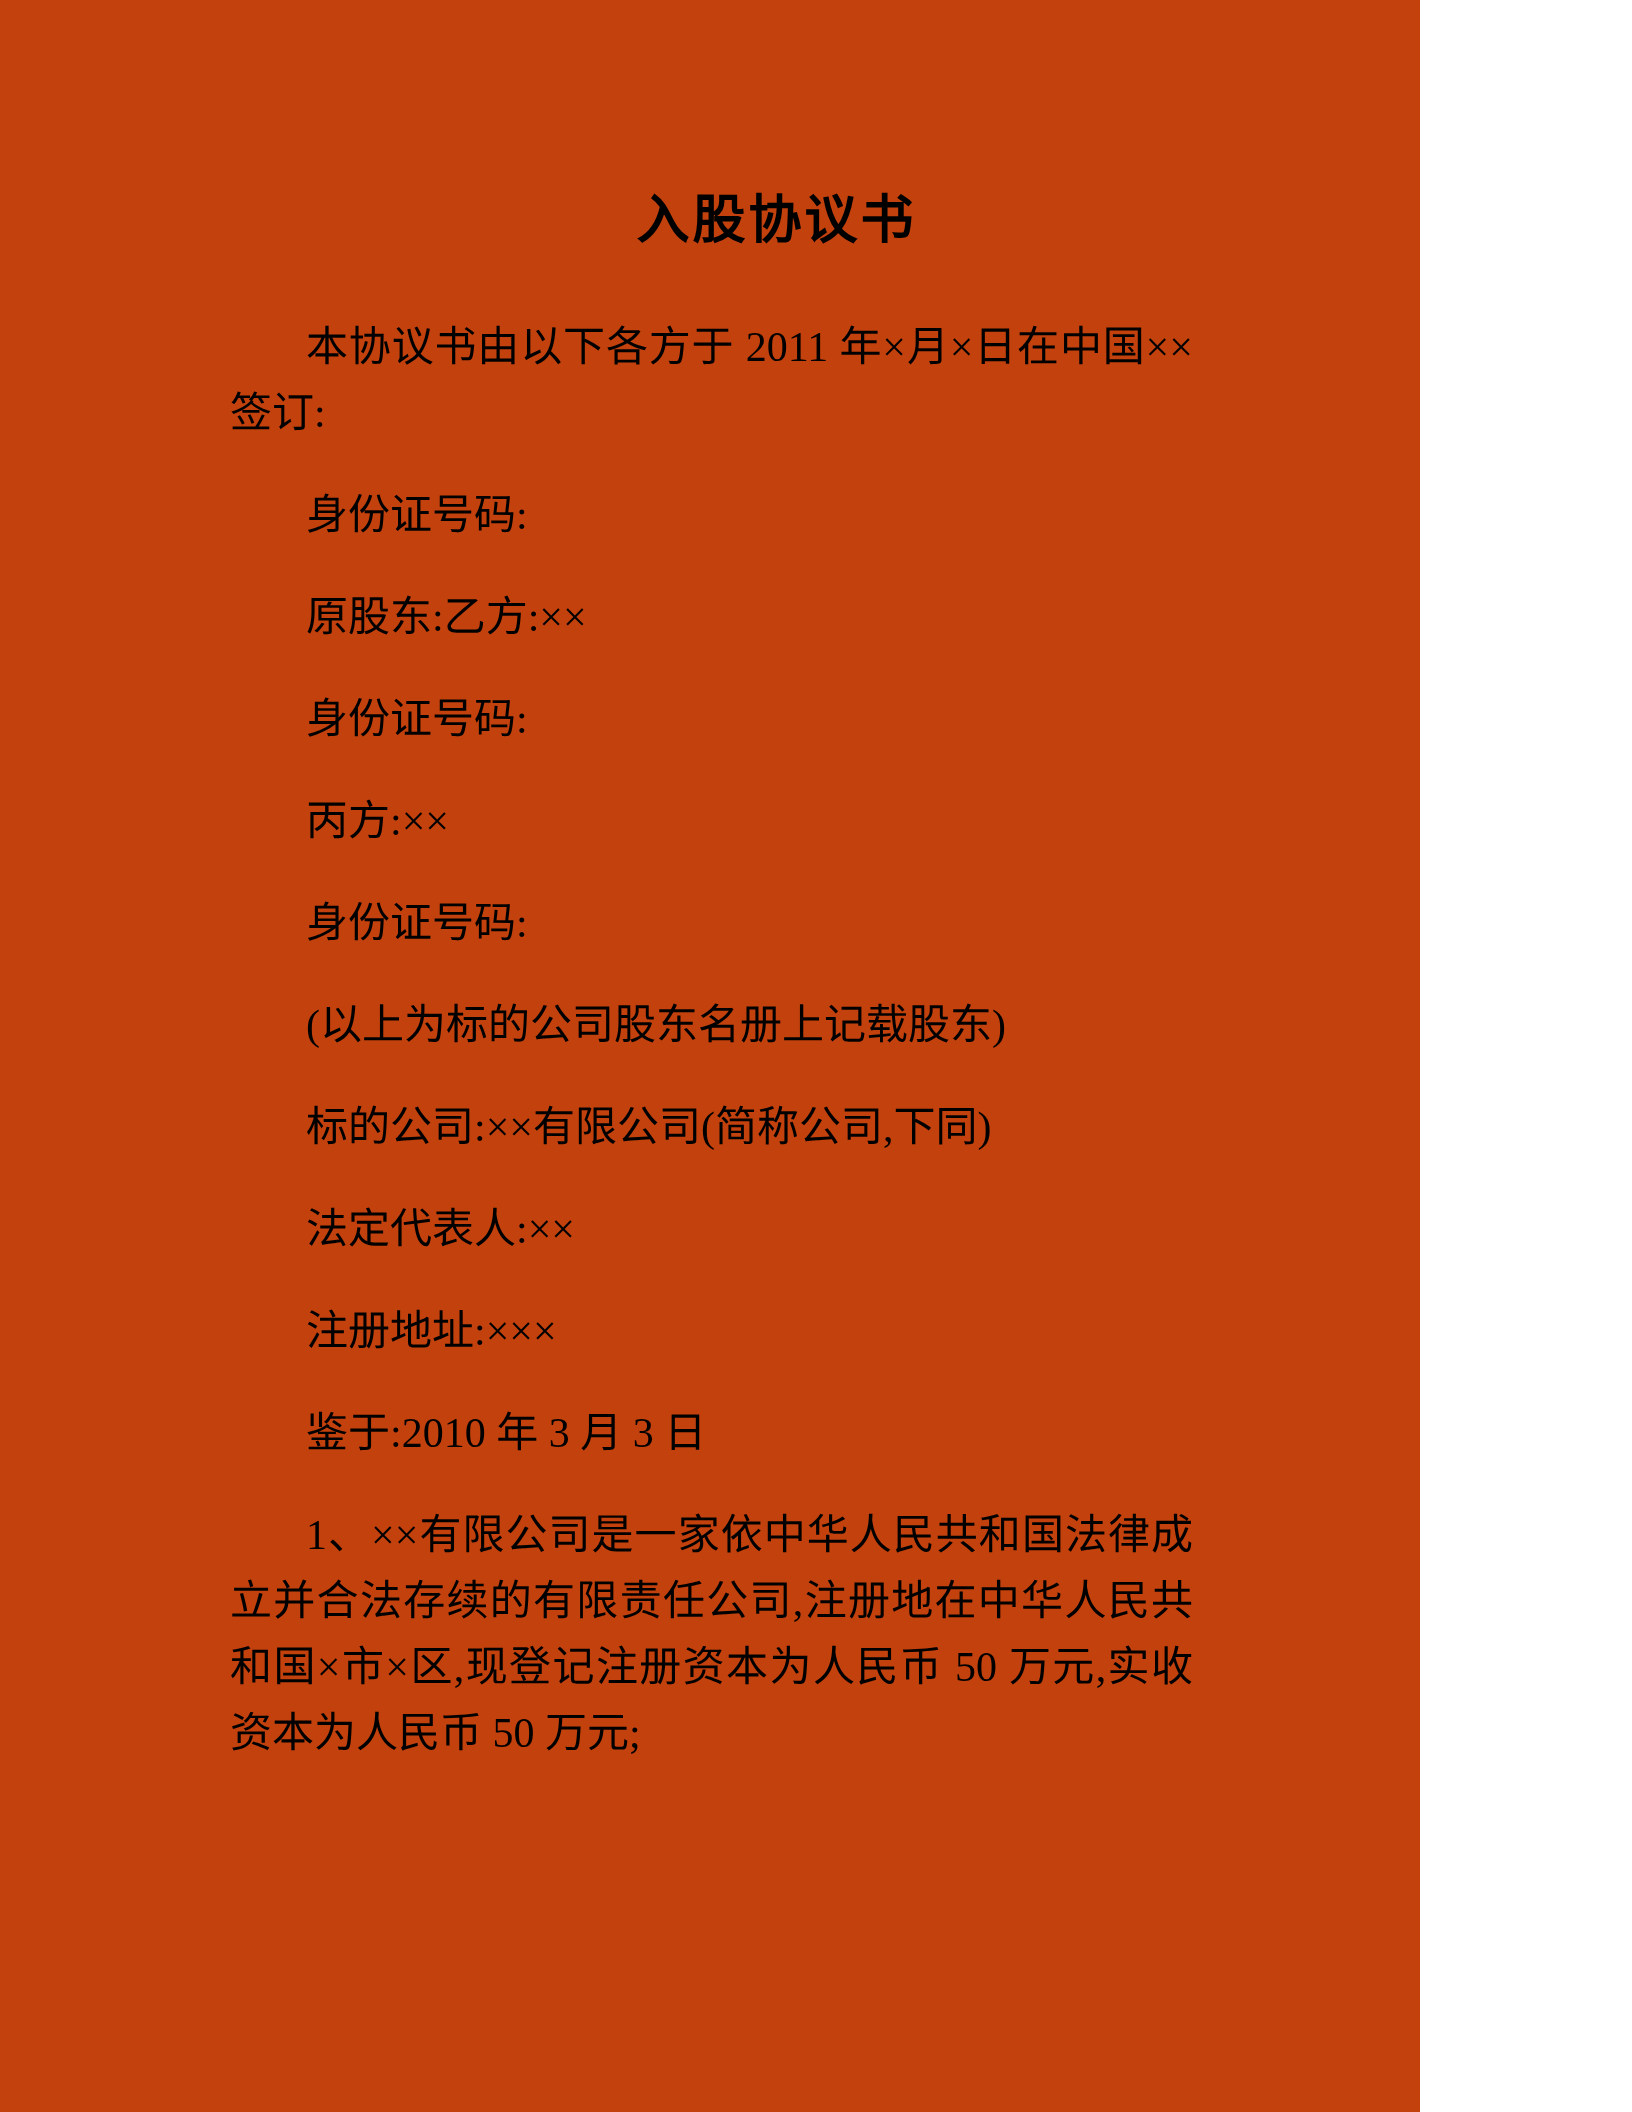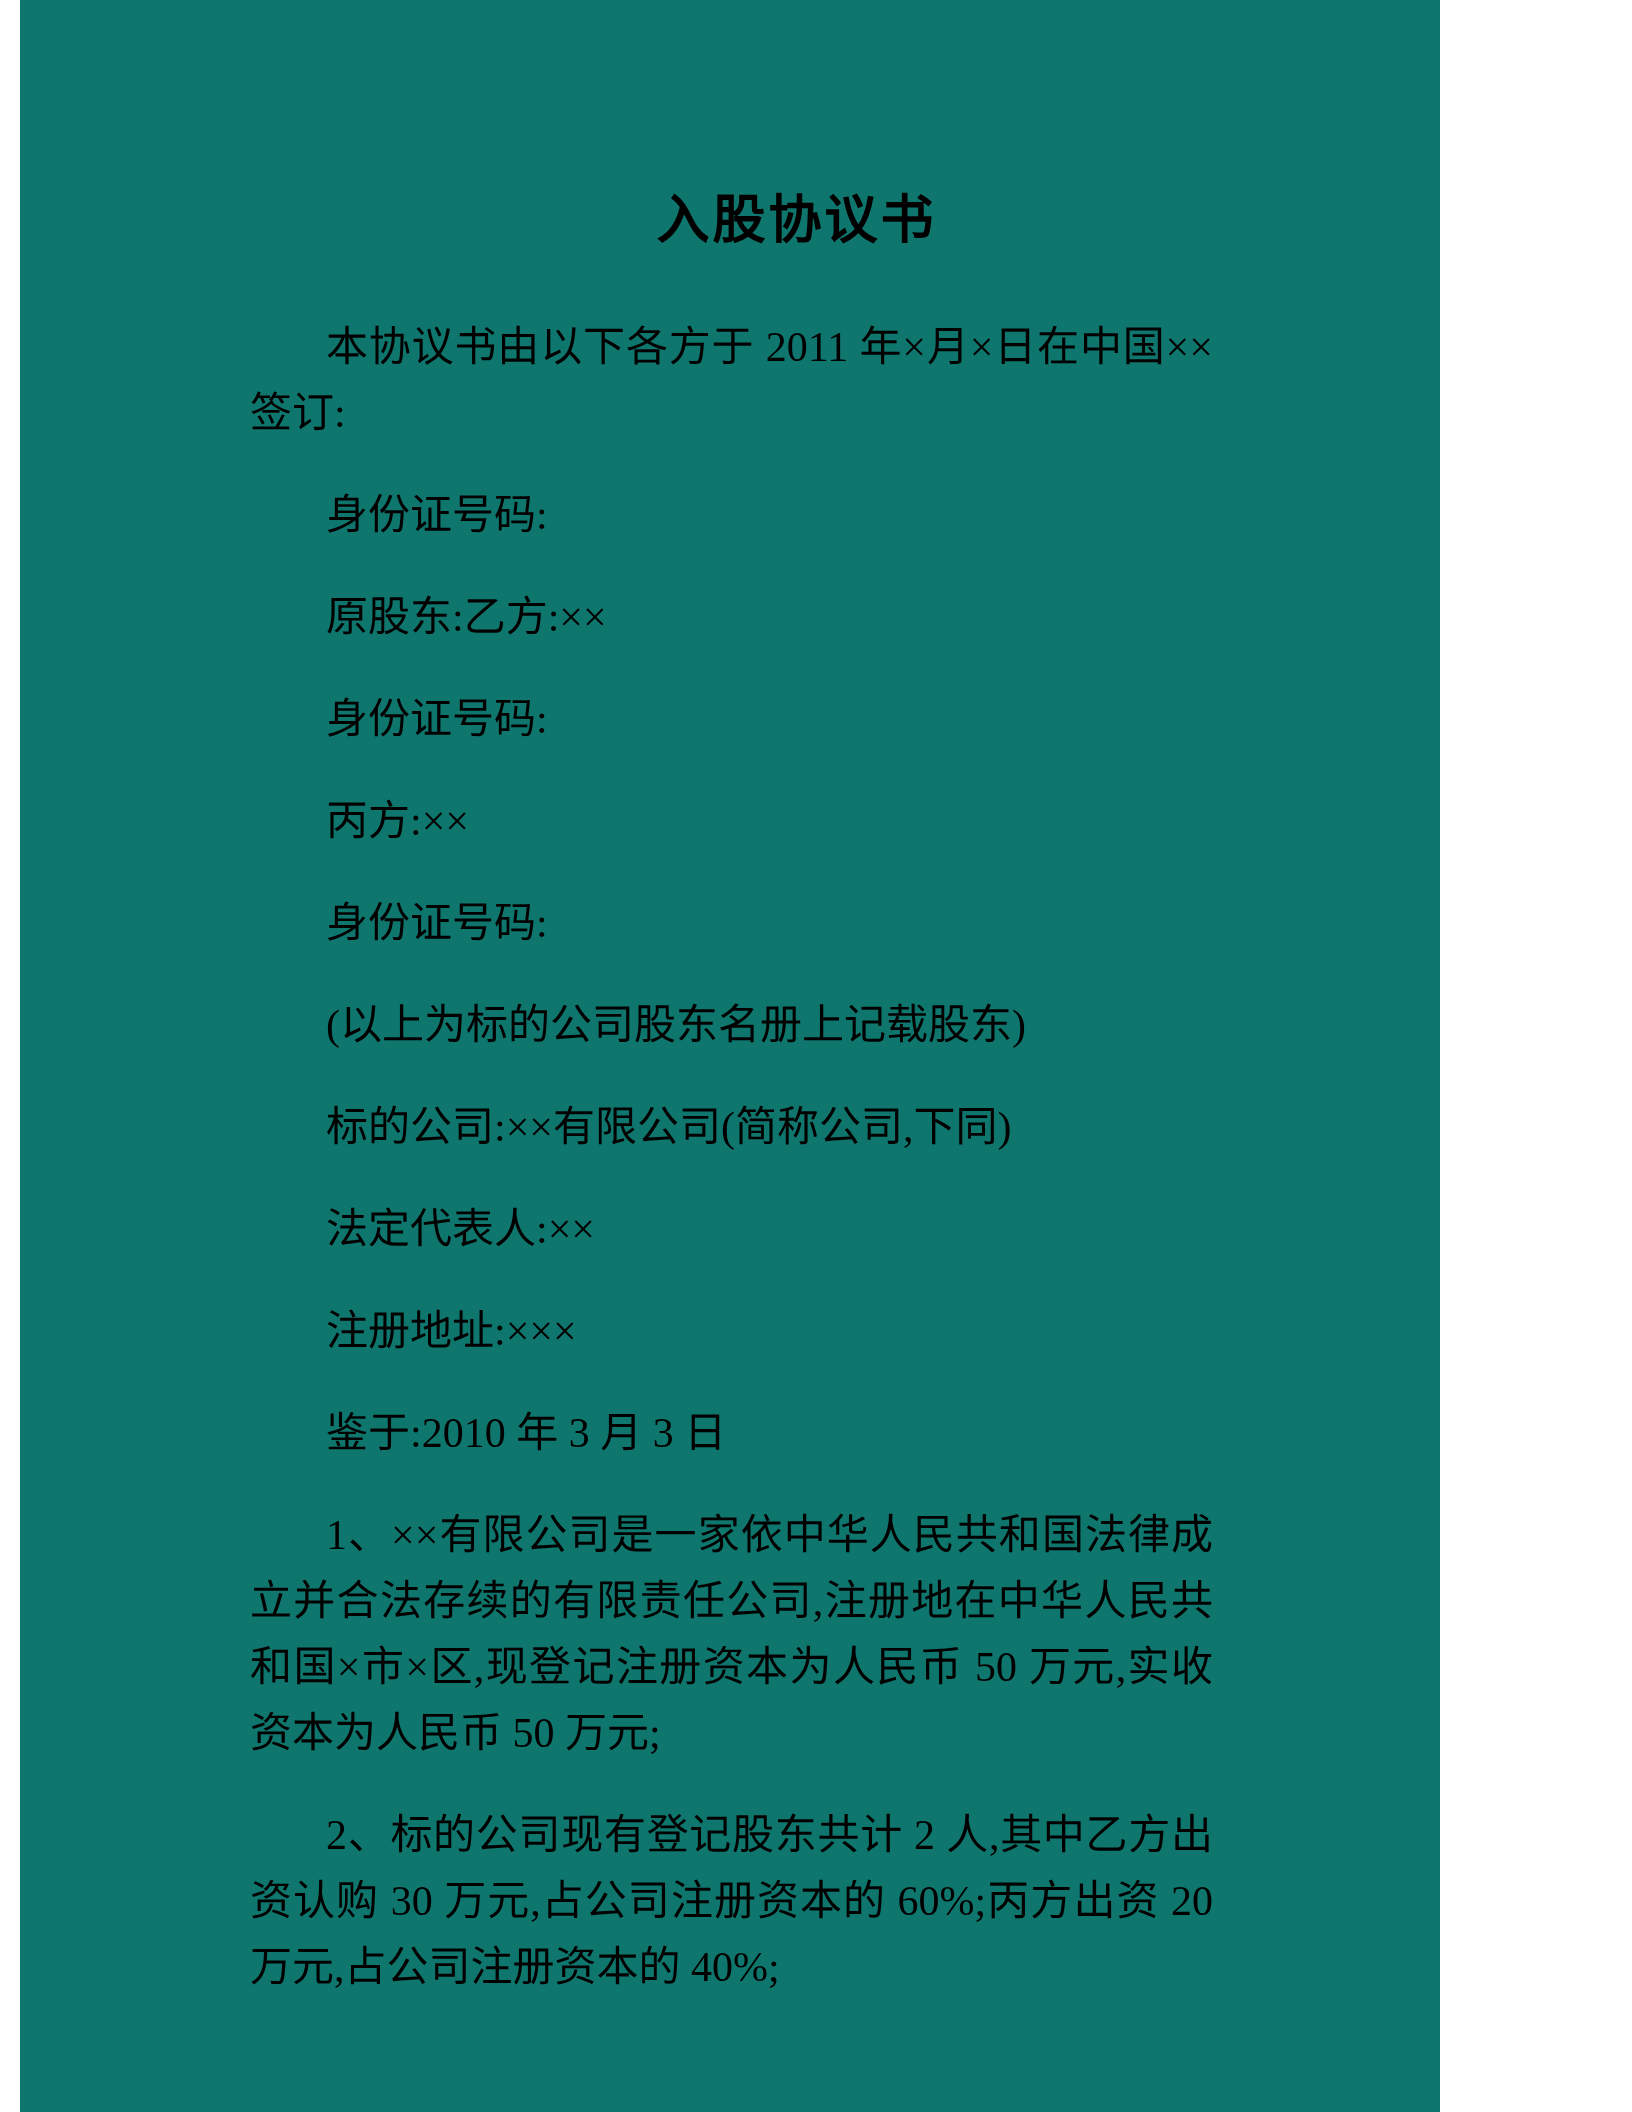--- a/index.html
+++ b/index.html
@@ -6,25 +6,24 @@
     margin: 0;
     padding: 0;
     background: #ffffff;
   }
   .page {
     position: relative;
     width: 1420px;
     height: 2112px;
     box-sizing: border-box;
     padding: 190px 227px 0 230px;
-    background: #0f766e;
+    background: #c2410c;
     color: #000000;
     font-family: "Liberation Serif", "DejaVu Serif", serif;
     overflow: hidden;
-    margin-left: 20px;
   }
   .doc-title {
     margin: 0 0 64px 130px;
     font-family: "Liberation Serif", "DejaVu Serif", serif;
     font-weight: bold;
     font-size: 53px;
     line-height: 60px;
     letter-spacing: 3px;
     text-align: center;
     color: #000000;
@@ -50,15 +49,14 @@
       <p>原股东:乙方:××</p>
       <p>身份证号码:</p>
       <p>丙方:××</p>
       <p>身份证号码:</p>
       <p>(以上为标的公司股东名册上记载股东)</p>
       <p>标的公司:××有限公司(简称公司,下同)</p>
       <p>法定代表人:××</p>
       <p>注册地址:×××</p>
       <p>鉴于:2010 年 3 月 3 日</p>
       <p>1、××有限公司是一家依中华人民共和国法律成立并合法存续的有限责任公司,注册地在中华人民共和国×市×区,现登记注册资本为人民币 50 万元,实收资本为人民币 50 万元;</p>
-      <p>2、标的公司现有登记股东共计 2 人,其中乙方出资认购 30 万元,占公司注册资本的 60%;丙方出资 20 万元,占公司注册资本的 40%;</p>
     </div>
 </div>
 
 </body></html>

